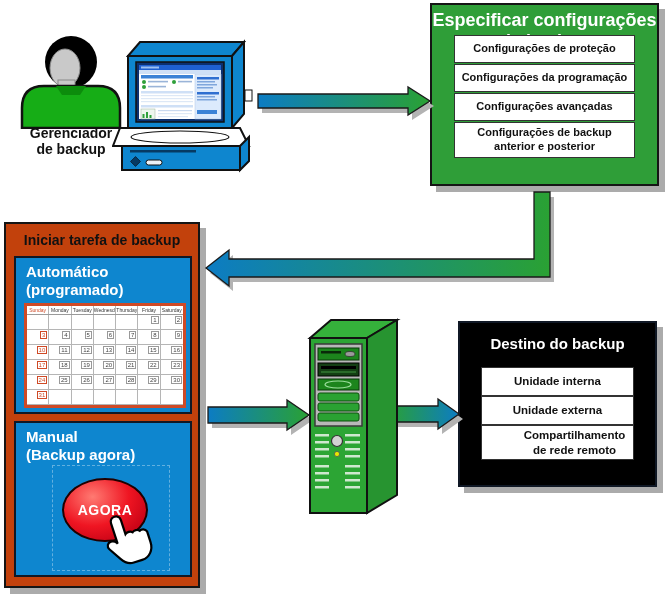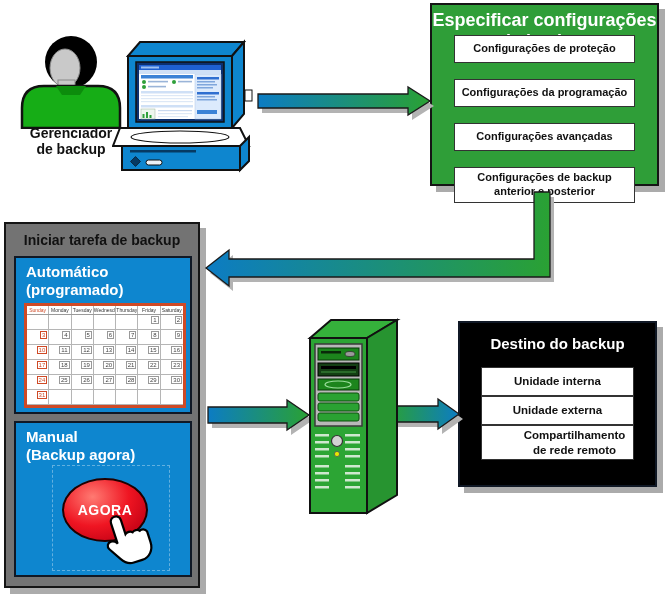--- a/index.html
+++ b/index.html
@@ -17,28 +17,28 @@
 
   
   .computer{position:absolute;left:112px;top:30px;width:146px;height:146px;z-index:2;}
 
   
   .box-especificar{position:absolute;left:430px;top:3px;width:225px;height:179px;
     background:#2f9e38;border:2px solid #151515;box-shadow:6px 6px 0 #ababab;z-index:2;}
   .box-especificar .title{margin-top:5px;text-align:center;color:#fff;font-weight:bold;
     font-size:18px;line-height:1.15;}
   .box-especificar .items{position:absolute;left:22px;top:30px;width:181px;
-    display:flex;flex-direction:column;gap:16px;}
+    display:flex;flex-direction:column;gap:1px;}
   .wbox{background:#fff;border:1px solid #333;display:flex;align-items:center;justify-content:center;
     font-weight:bold;font-size:11px;color:#111;text-align:center;line-height:1.25;}
   .box-especificar .wbox{min-height:26px;}
   .box-especificar .wbox.tall{min-height:34px;}
 
   
-  .box-iniciar{position:absolute;left:4px;top:222px;width:192px;height:362px;background:#737373;
+  .box-iniciar{position:absolute;left:4px;top:222px;width:192px;height:362px;background:#c2410c;
     border:2px solid #151515;box-shadow:6px 6px 0 #ababab;z-index:2;}
   .box-iniciar .title{margin-top:8px;text-align:center;font-weight:bold;font-size:14px;color:#111;}
   .sub-blue{position:absolute;left:8px;width:174px;background:#0e86cf;border:2px solid #101825;}
   .automatico{top:32px;height:154px;}
   .manual{top:197px;height:152px;}
   .sub-blue .sub-title{margin:5px 0 0 10px;color:#fff;font-weight:bold;font-size:15px;line-height:1.18;}
 
   
   .calendar{position:absolute;left:8px;top:45px;width:156px;height:99px;background:#fff;
     border:3px solid #cf4a26;display:flex;flex-direction:column;}

